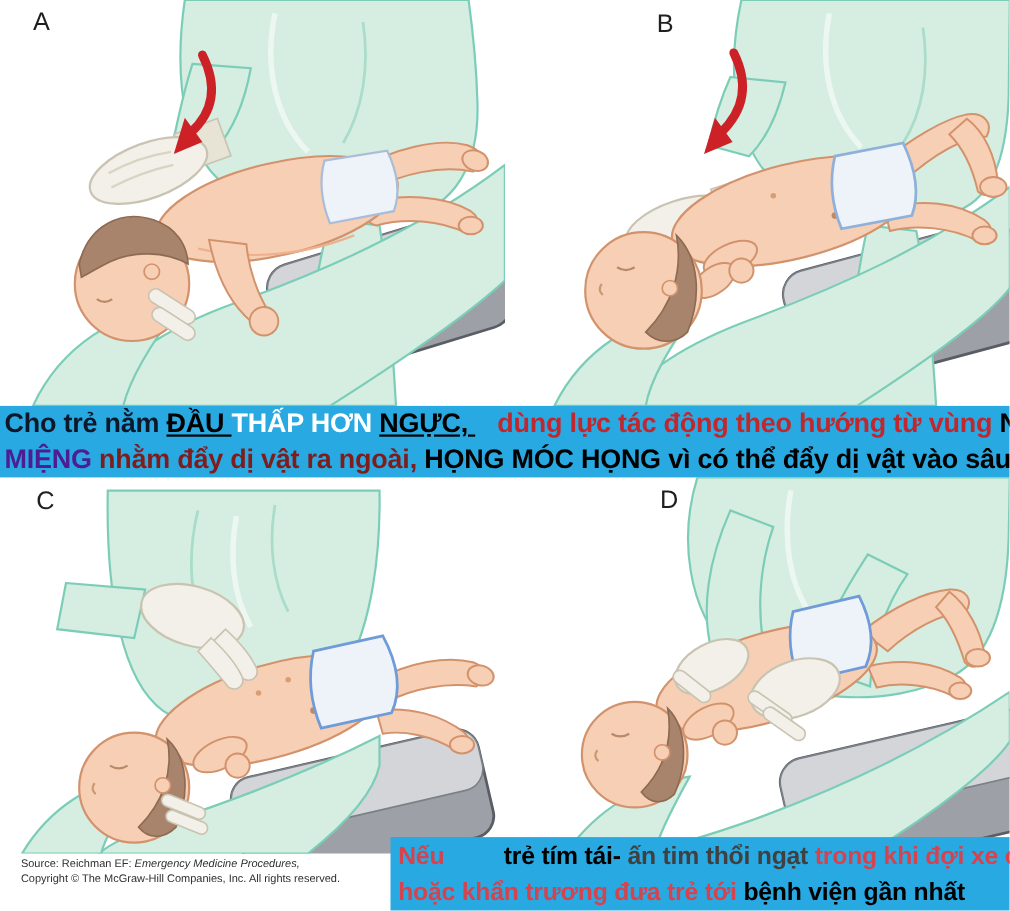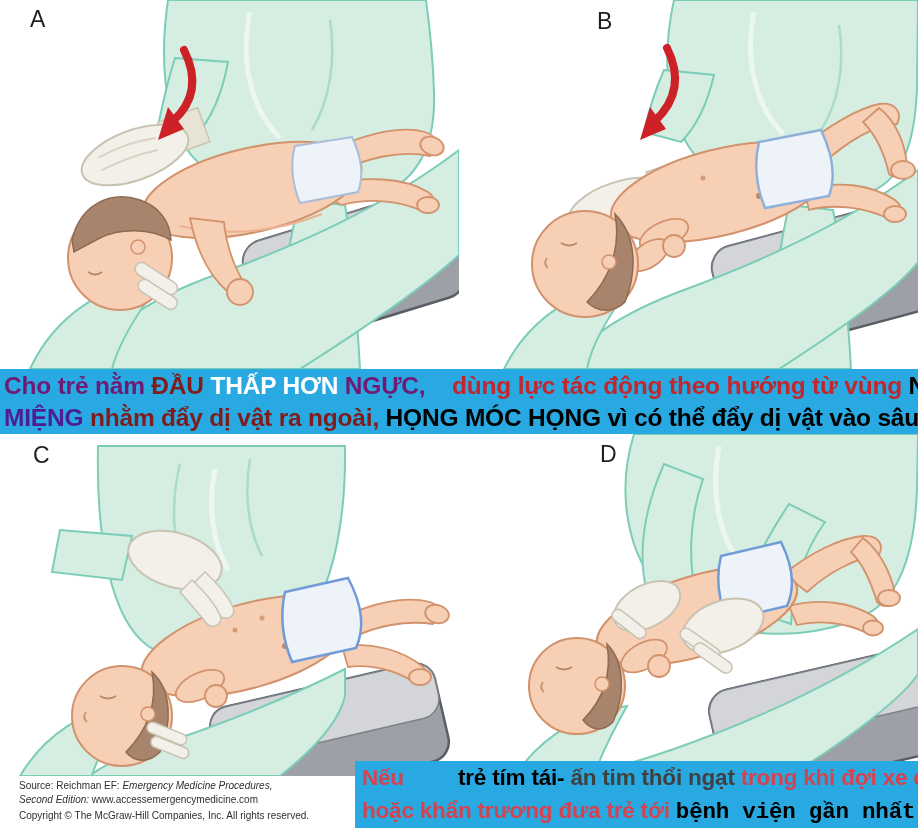--- a/index.html
+++ b/index.html
@@ -190,27 +190,26 @@
       <rect x="232" y="218" width="44" height="12" rx="6" transform="rotate(35 254 224)" fill="#f2f0e8" stroke="#c9c3b2" stroke-width="1.5"></rect>
     </g>
   </svg>
 
   <div class="panel-label" style="left:30px;top:6px">A</div>
   <div class="panel-label" style="left:597px;top:8px">B</div>
   <div class="panel-label" style="left:33px;top:442px">C</div>
   <div class="panel-label" style="left:600px;top:441px">D</div>
 
   <div class="banner" id="banner-mid" style="background: rgb(41, 169, 225);">
-      <div class="seg-line"><span style="color: #701a75;">Cho trẻ nằm </span><span style="color: #7f1d1d;">ĐẦU </span><span style="color: rgb(255, 255, 255);">THẤP HƠN </span><span style="color: #701a75;">NGỰC, </span><span style="color: rgb(193, 39, 45); margin-left: 20px;">dùng lực tác động theo hướng từ vùng </span><span style="color: rgb(0, 0, 0);">NGỰC tới</span></div>
+      <div class="seg-line"><span style="color: #0f172a;">Cho trẻ nằm </span><span style="color: #000000; text-decoration: underline;">ĐẦU </span><span style="color: rgb(255, 255, 255);">THẤP HƠN </span><span style="color: #000000; text-decoration: underline;">NGỰC, </span><span style="color: rgb(193, 39, 45); margin-left: 20px;">dùng lực tác động theo hướng từ vùng </span><span style="color: rgb(0, 0, 0);">NGỰC tới</span></div>
       <div class="seg-line"><span style="color: #4c1d95;">MIỆNG </span><span style="color: #7f1d1d;">nhằm đẩy dị vật ra ngoài, </span><span style="color: rgb(0, 0, 0);">HỌNG MÓC HỌNG </span><span style="color: rgb(0, 0, 0);">vì có thể đẩy dị vật vào sâu hơn</span></div>
     </div>
   <div class="banner" id="banner-bottom" style="background: rgb(41, 169, 225);">
       <div class="seg-line"><span style="color: rgb(214, 67, 78);">Nếu </span><span style="color: rgb(0, 0, 0); margin-left: 48px;">trẻ tím tái- </span><span style="color: #404040;">ấn tim thổi ngạt </span><span style="color: rgb(214, 67, 78);">trong khi đợi xe cấp cứu</span></div>
-      <div class="seg-line"><span style="color: rgb(214, 67, 78);">hoặc khẩn trương đưa trẻ tới </span><span style="color: rgb(0, 0, 0); font-family: Liberation Mono, monospace;">bệnh viện gần nhất</span></div>
+      <div class="seg-line"><span style="color: rgb(214, 67, 78);">hoặc khẩn trương đưa trẻ tới </span><span style="color: rgb(0, 0, 0);">bệnh viện gần nhất</span></div>
     </div>
 
   <div class="source">
       <div class="seg-line"><span>Source: Reichman EF: </span><span style="font-style: italic;">Emergency Medicine Procedures,</span></div>
-      <div class="seg-line"><span style="font-style: italic;">Second Edition:</span><span> www.accessemergencymedicine.com</span></div>
       <div class="seg-line"><span>Copyright © The McGraw-Hill Companies, Inc. All rights reserved.</span></div>
     </div>
 
 </div>
 
 </body></html>

